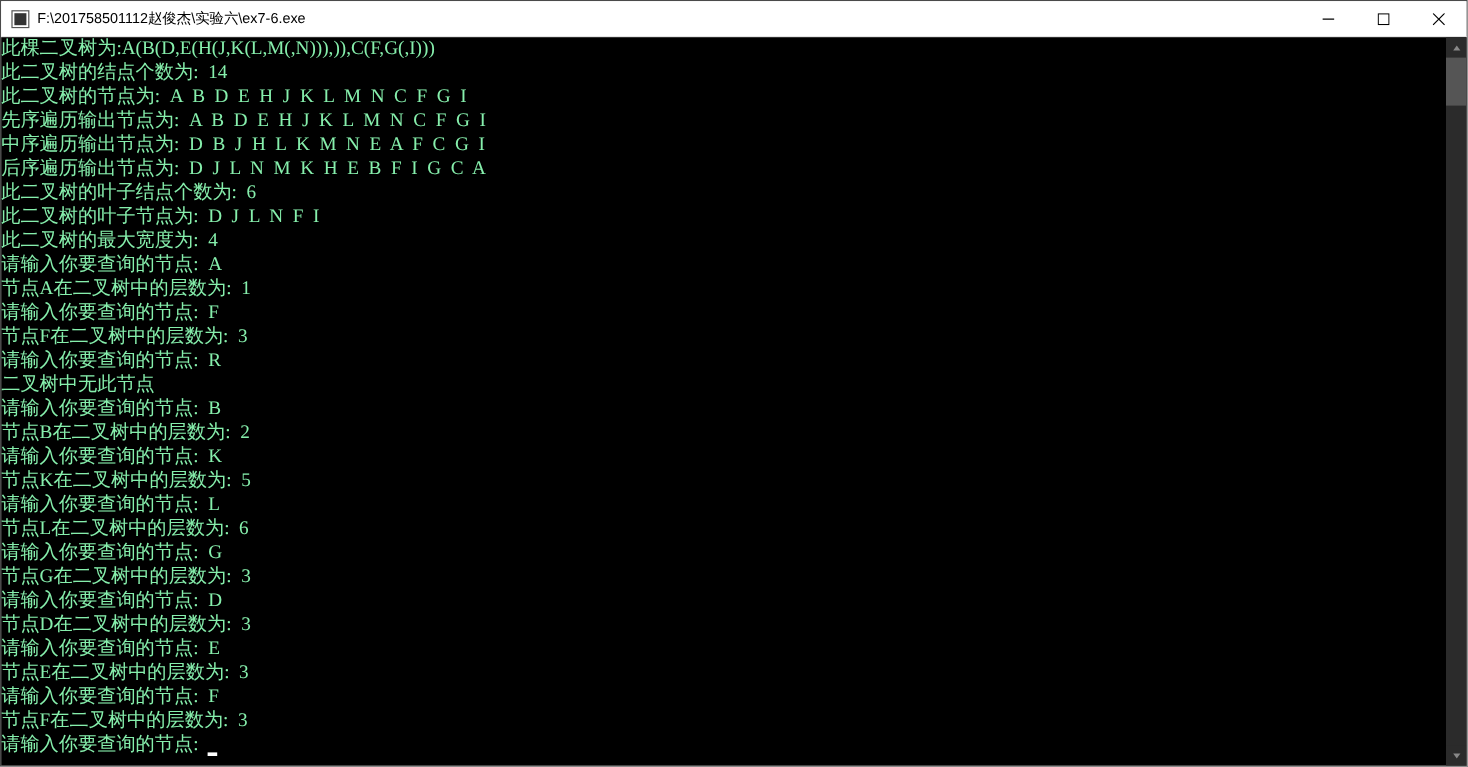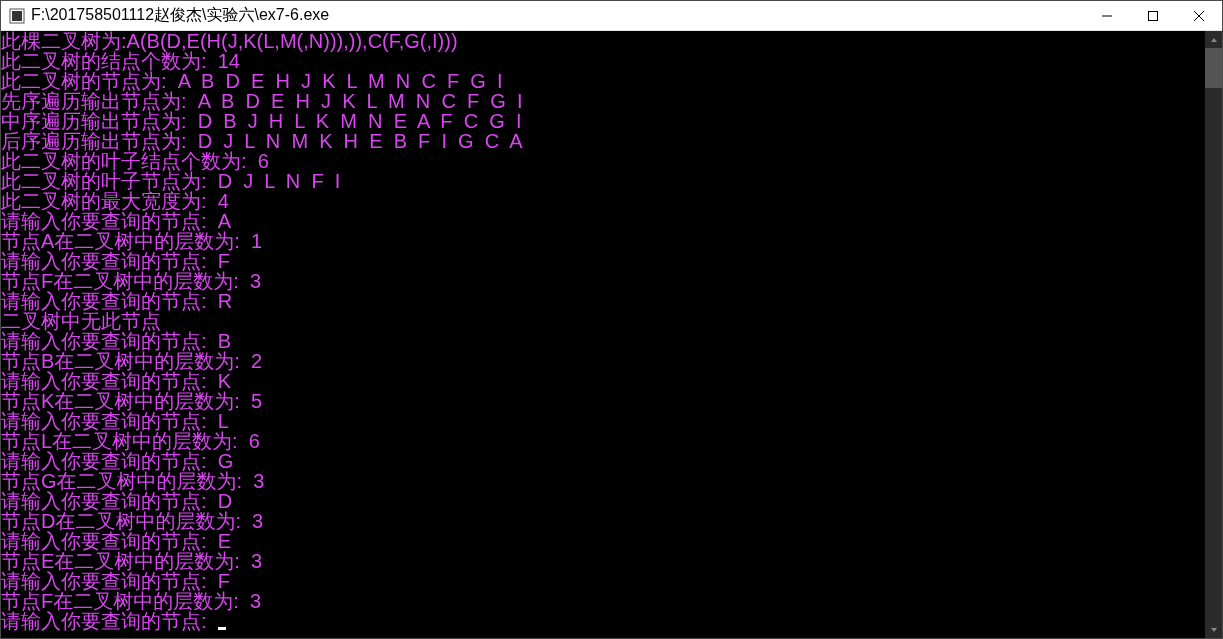--- a/index.html
+++ b/index.html
@@ -37,21 +37,21 @@
       margin-right: 6px;
       display: inline-flex;
       align-items: center;
       justify-content: center;
     }
     .titlebar-icon svg {
       width: 16px;
       height: 16px;
     }
     .titlebar-title {
-      font-size: 16px;
+      font-size: 12px;
       color: #000000;
       flex: 1;
       white-space: nowrap;
       overflow: hidden;
     }
     .titlebar-controls {
       display: flex;
       height: 100%;
     }
     .titlebar-btn {
@@ -68,24 +68,24 @@
       width: 10px;
       height: 10px;
     }
     .console-area {
       flex: 1;
       background: #000000;
       position: relative;
       overflow: hidden;
     }
     .console-content {
-      font-family: Liberation Sans, sans-serif;
-      font-size: 20px;
+      font-family: Liberation Serif, serif;
+      font-size: 16px;
       line-height: 20px;
-      color: #d946ef;
+      color: #86efac;
       white-space: pre;
       padding: 0;
       letter-spacing: 0;
     }
     .console-line {
       display: block;
       height: 20px;
       line-height: 20px;
     }
     .cursor {

